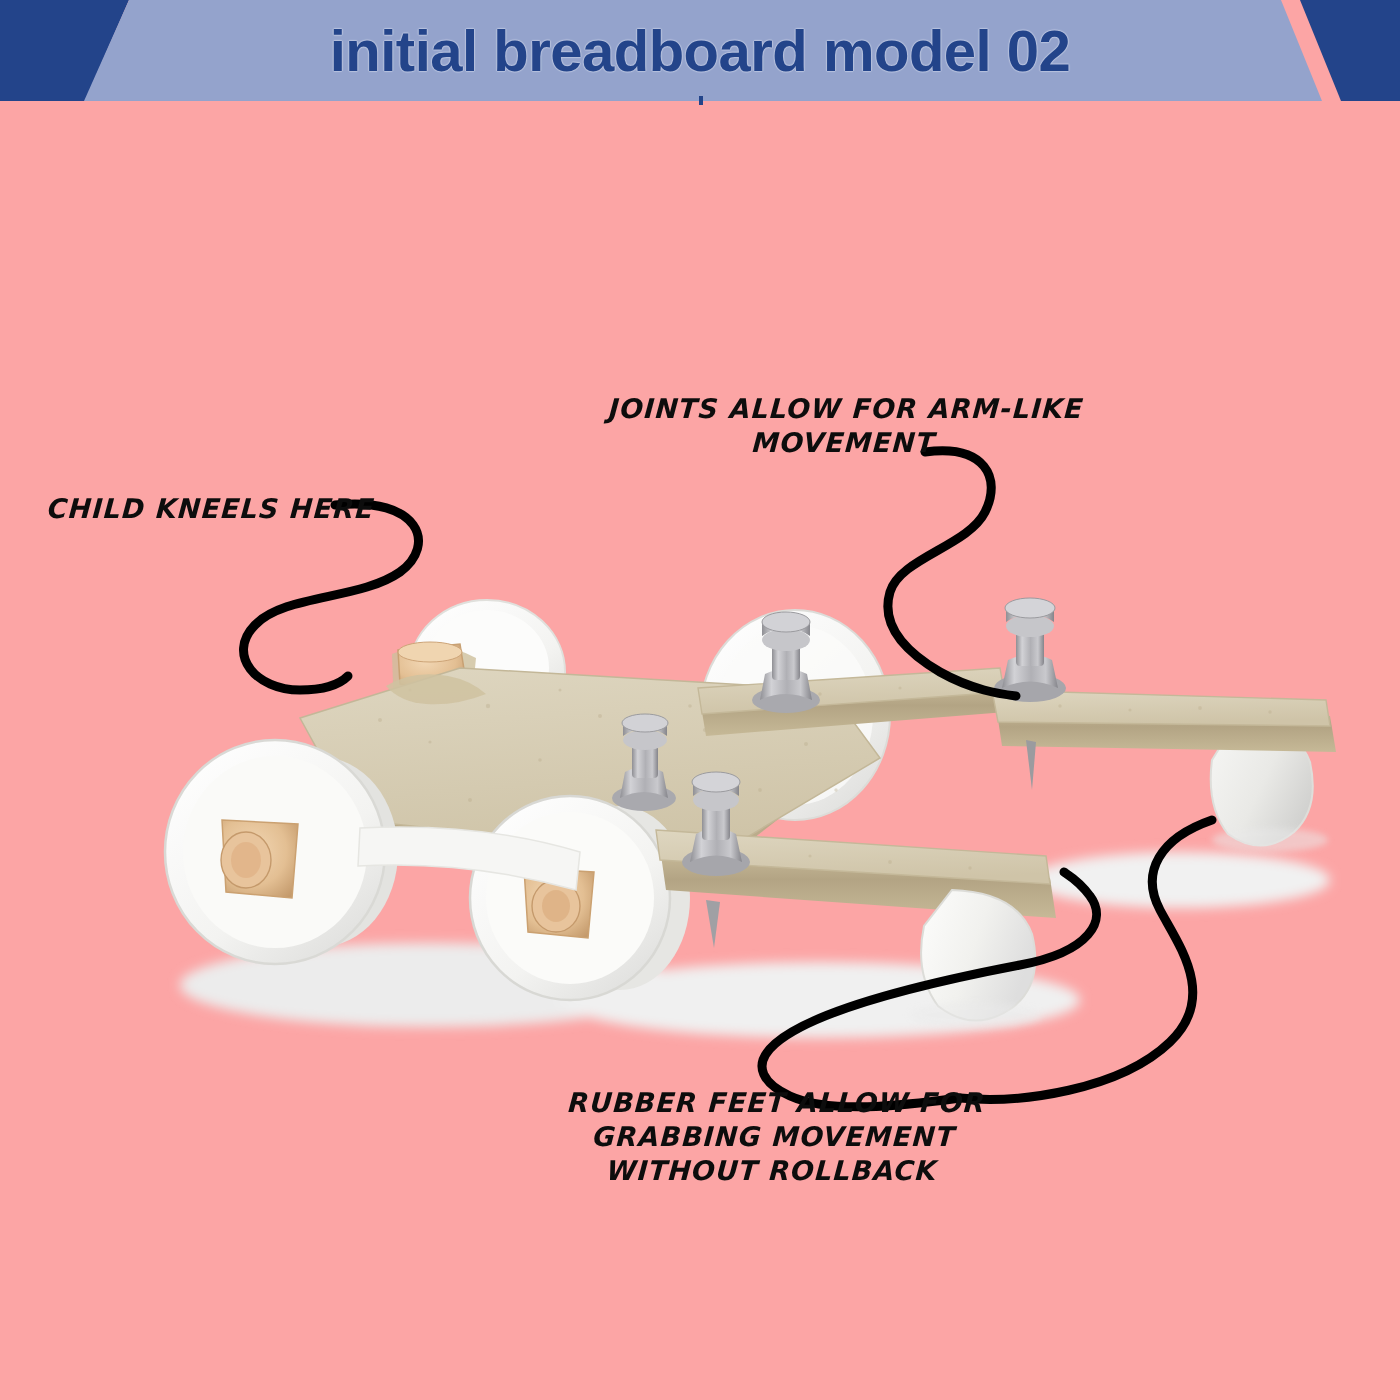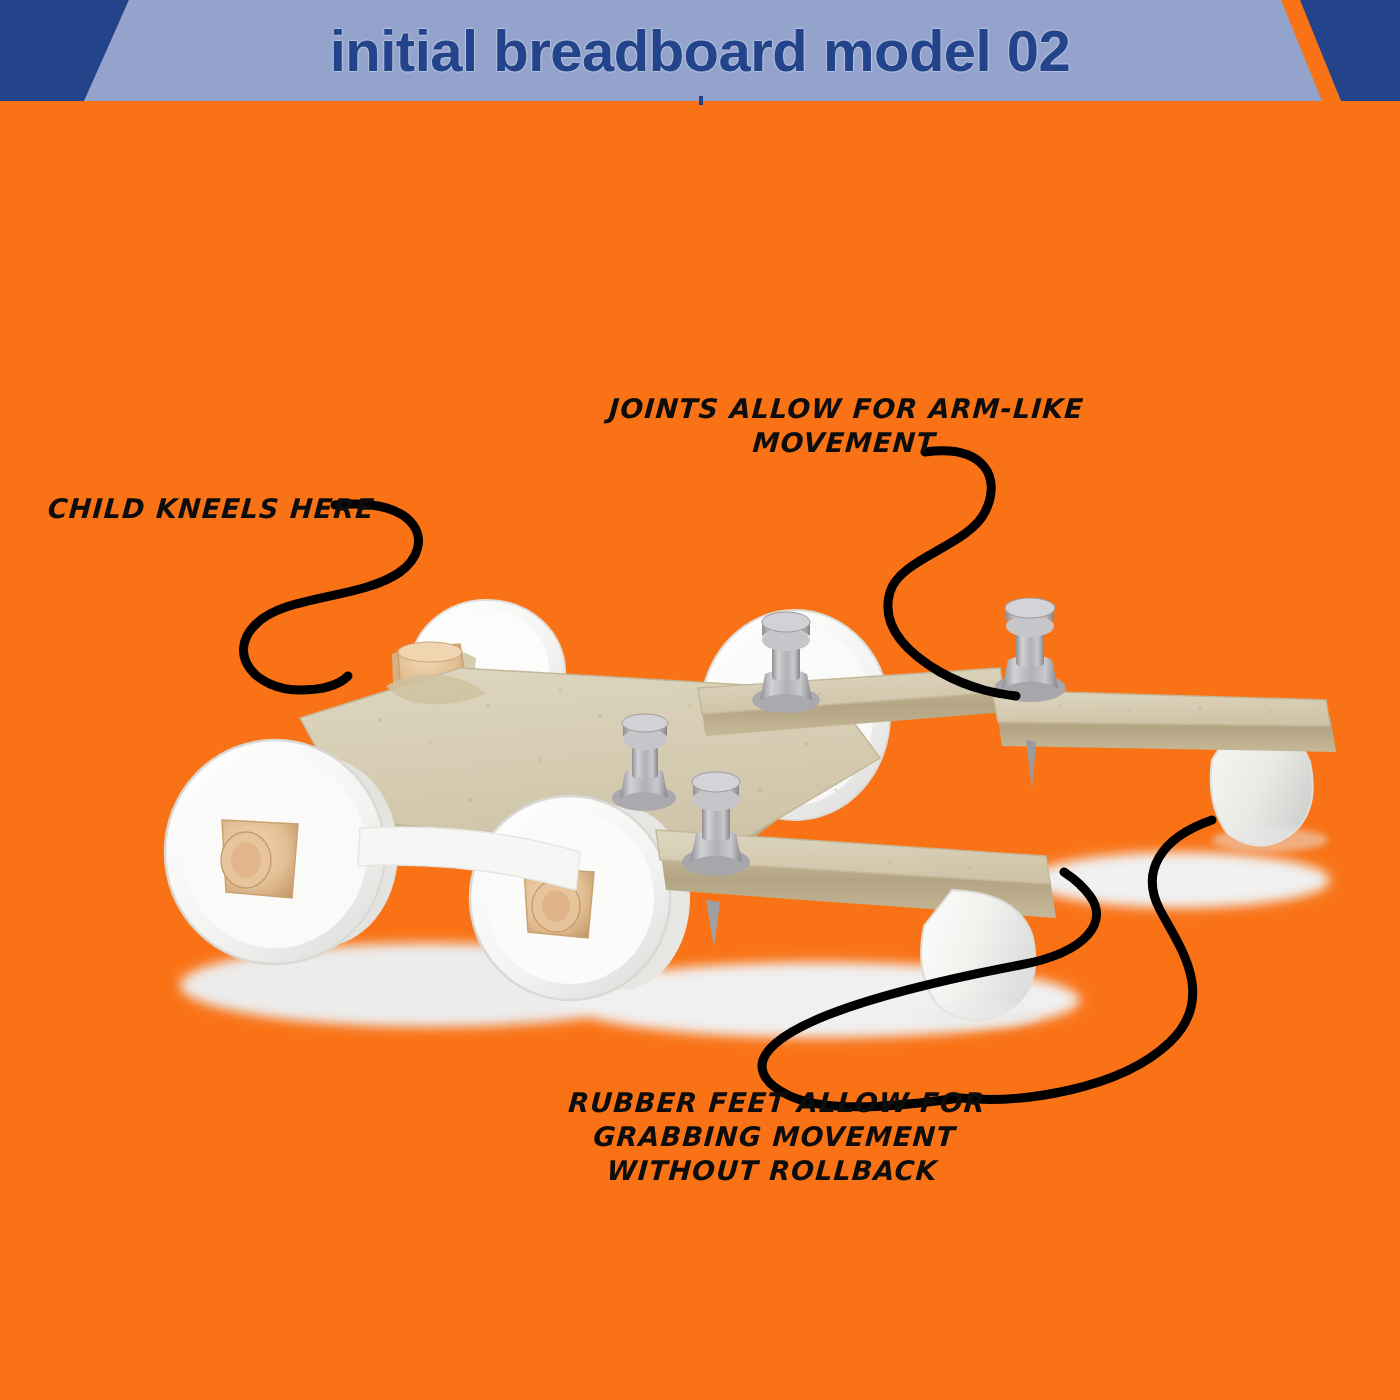--- a/index.html
+++ b/index.html
@@ -1,19 +1,19 @@
 <!DOCTYPE html>
 <html><head>
 <meta charset="utf-8">
 <title>initial breadboard model 02</title>
 <style>
   html,body{margin:0;padding:0;background:#ffffff;}
   body{width:1400px;height:1400px;overflow:hidden;
        font-family:"Liberation Sans",sans-serif;}
-  #stage{position:relative;width:1400px;height:1400px;background:#f97316;}
+  #stage{position:relative;width:1400px;height:1400px;background:#fca5a5;}
 
   
   #banner{position:absolute;left:0;top:0;width:1400px;height:101px;overflow:hidden;}
   #banner .dark-left,#banner .dark-right,#banner .light{
       position:absolute;top:0;height:101px;}
   #banner .dark-left{left:0;width:200px;background:#23448a;
       clip-path:polygon(0 0,129px 0,85px 101px,0 101px);}
   #banner .dark-right{right:0;width:200px;background:#23448a;
       clip-path:polygon(100px 0,200px 0,200px 101px,141px 101px);}
   #banner .light{left:84px;width:1240px;background:#94a3cc;

